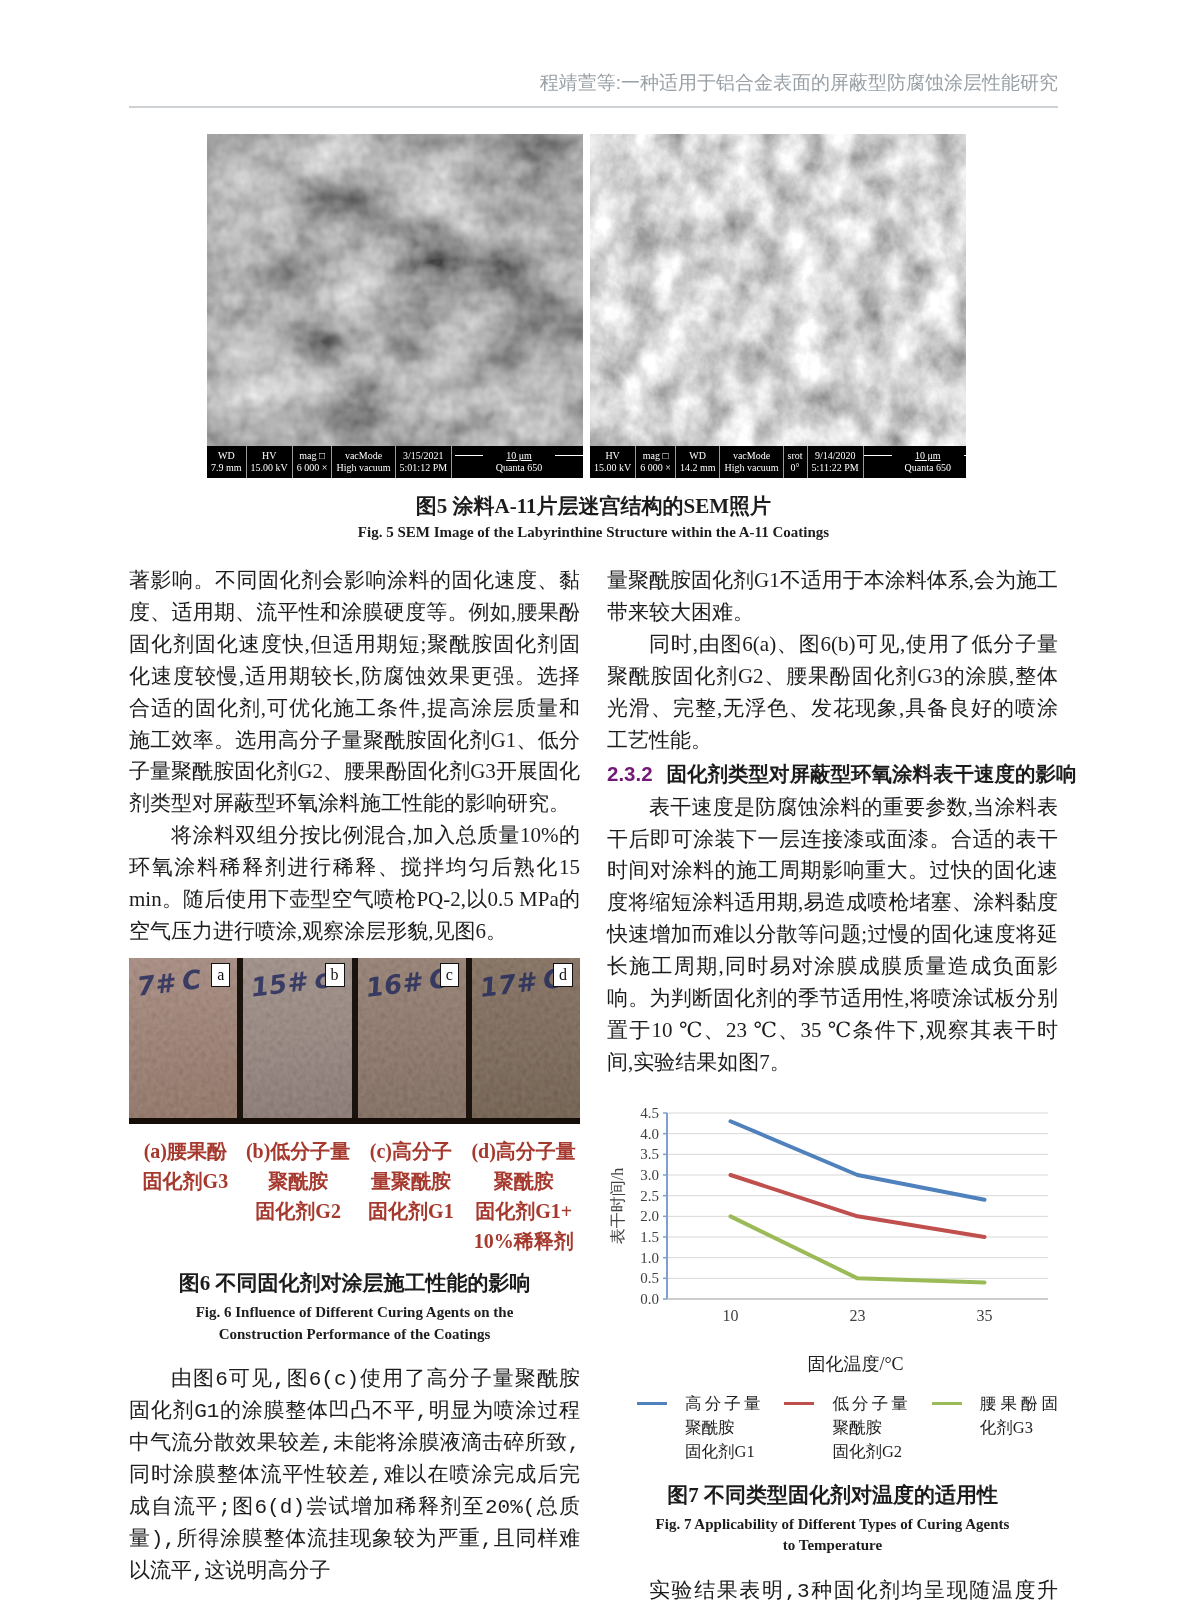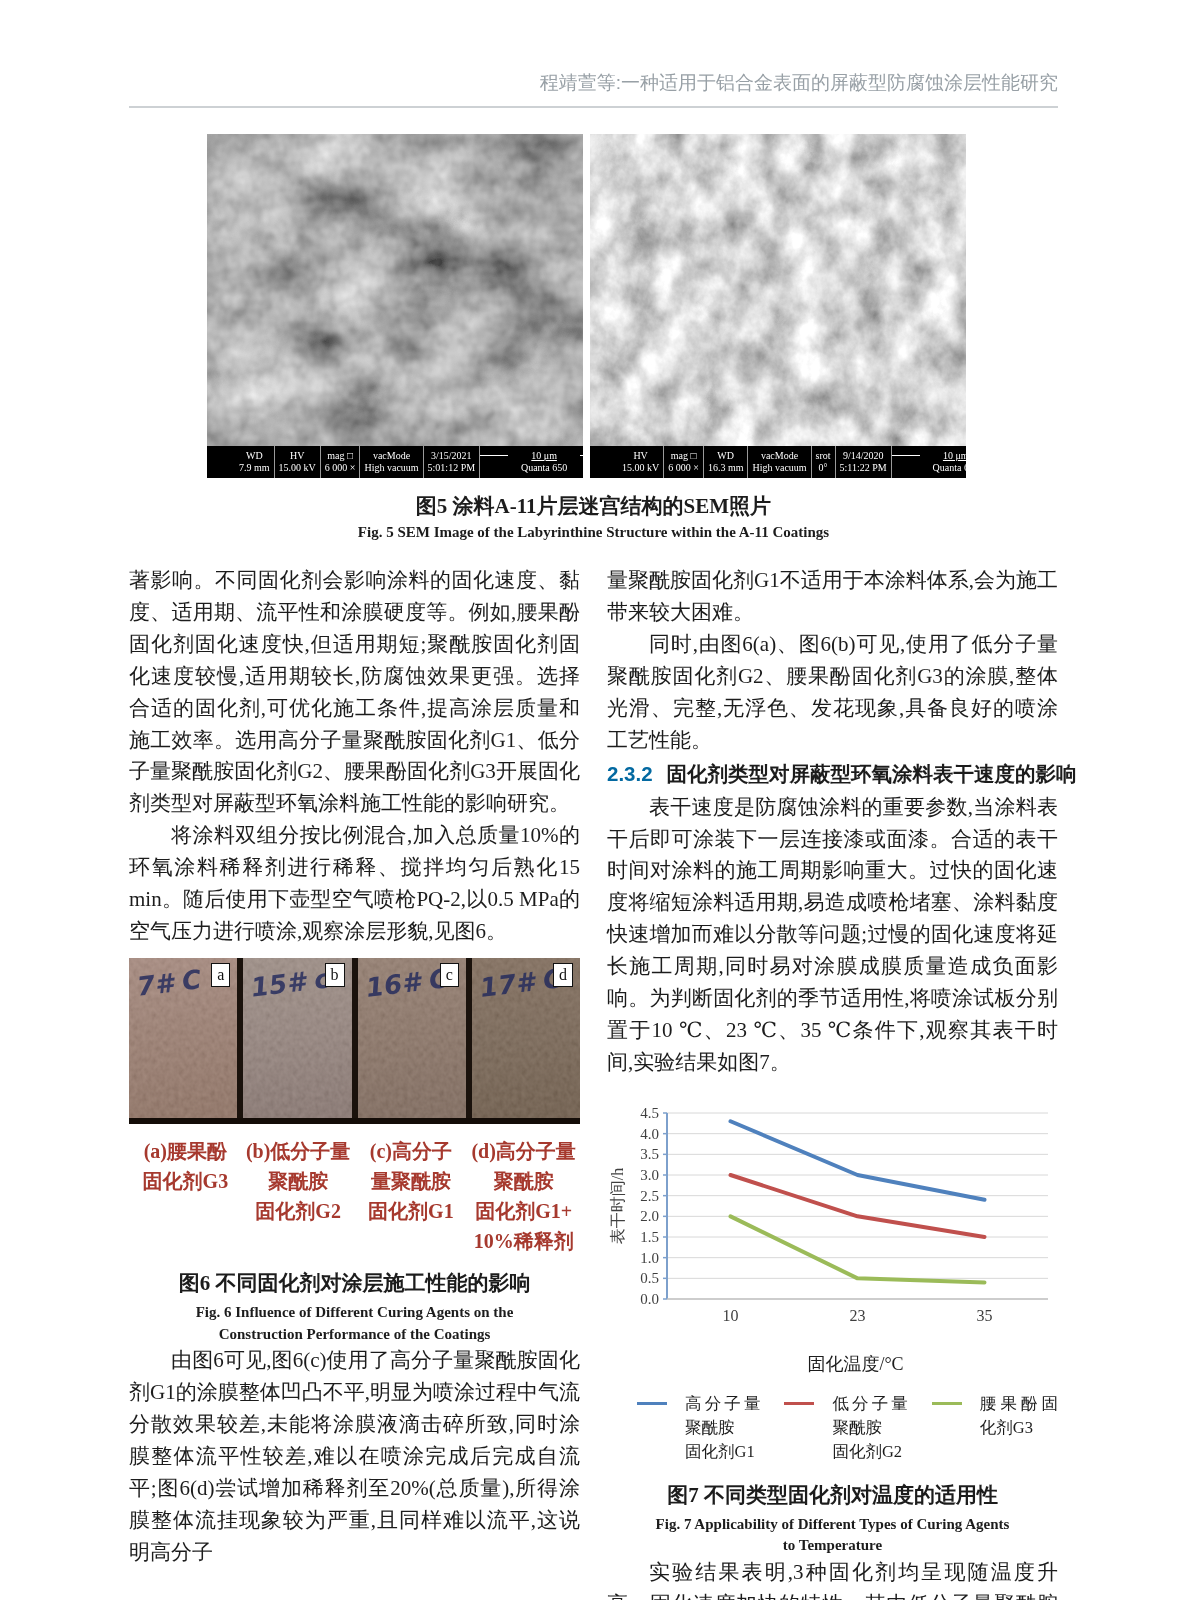--- a/index.html
+++ b/index.html
@@ -13,21 +13,21 @@
   .header{
     padding-top:70px;text-align:right;font-size:19px;color:#98a0a6;
     border-bottom:2px solid #cdd1d4;padding-bottom:10px;
     font-family:"Liberation Sans","DejaVu Sans",sans-serif;
   }
   
   .sem-row{margin:26px 0 0 78px;display:flex;gap:7px;width:758px;}
   .sem{width:376px;flex:none;}
   .sem-img{display:block;width:376px;height:312px;background:#4a4a4a;}
   .sem-bar{background:#000;color:#fff;font-size:10px;line-height:1.25;display:flex;align-items:stretch;height:32px;}
-  .sem-cols{display:flex;flex:1 1 auto;padding-left:28px;}
+  .sem-cols{display:flex;flex:1 1 auto;}
   .sem-col{display:flex;flex-direction:column;justify-content:center;text-align:center;padding:1px 4px;border-right:1px solid #9a9a9a;white-space:nowrap;}
   .sem-scale{width:128px;flex:none;display:flex;flex-direction:column;justify-content:center;text-align:center;}
   .scale-line{display:flex;align-items:center;gap:4px;justify-content:space-between;text-decoration:underline;}
   .scale-line .bar{height:1px;background:#fff;width:28px;}
   
   .cap-zh{font-weight:700;font-size:21px;text-align:center;margin-top:14px;}
   .cap-en{font-weight:700;font-size:15px;text-align:center;margin-top:4px;}
   
   .columns{display:flex;gap:27px;margin-top:24px;}
   .col{width:451px;flex:none;font-size:21px;line-height:1.52;text-align:justify;}
@@ -40,24 +40,24 @@
   .pa{background:linear-gradient(175deg,#a5867a 0%,#9a7b6d 40%,#8b6c5c 100%);}
   .pb{background:linear-gradient(175deg,#9b8a81 0%,#93817a 45%,#83706a 100%);}
   .pc{background:linear-gradient(175deg,#91796a 0%,#887061 45%,#7a6355 100%);}
   .pd{background:linear-gradient(175deg,#7e6856 0%,#74604e 50%,#685441 100%);}
   .letter-box{position:absolute;top:5px;right:7px;background:#fff;border:1px solid #111;padding:0 5px;font-size:16px;line-height:22px;color:#111;}
   .mark{position:absolute;top:6px;left:8px;color:#20285c;font-size:26px;font-weight:700;font-style:italic;transform:rotate(-7deg);opacity:.8;font-family:"DejaVu Sans","Liberation Sans",sans-serif;white-space:nowrap;}
   .fig6-labels{display:flex;margin-top:12px;}
   .fig6-label{flex:1;text-align:center;color:#a6392e;font-weight:700;font-size:20px;line-height:1.5;}
   .fig6 .cap-zh{margin-top:12px;}
   .fig6 .cap-en{line-height:1.45;margin-top:2px;}
-  .after-fig{margin-top:0;}
+  .after-fig{margin-top:19px;font-family:Liberation Mono, monospace;}
   
   .section-heading{margin:2px 0;font-family:"Liberation Sans","DejaVu Sans",sans-serif;font-size:20.5px;font-weight:600;display:flex;gap:14px;white-space:nowrap;}
-  .sec-num{color:#0369a1;font-weight:700;}
+  .sec-num{color:#701a75;font-weight:700;}
   
   .chart-wrap{margin-top:20px;}
   .chart-xlabel{text-align:center;font-size:18px;margin:0 0 0 46px;}
   .legend{display:flex;margin:14px 0 0 30px;gap:24px;font-size:16.5px;line-height:1.45;}
   .lg-item{display:flex;gap:18px;}
   .lg-line{width:30px;border-top:3.5px solid #888;height:0;margin-top:10px;flex:none;}
   .lg-text span{display:block;}
   .fig7-caps .cap-zh{margin-top:16px;}
   .fig7-caps .cap-en{line-height:1.45;margin-top:2px;}
   .hidden-defs{position:absolute;width:0;height:0;overflow:hidden;}
@@ -158,21 +158,21 @@
           <div class="sem-col">
               <span>HV</span>
               <span>15.00 kV</span>
             </div>
           <div class="sem-col">
               <span>mag □</span>
               <span>6 000 ×</span>
             </div>
           <div class="sem-col">
               <span>WD</span>
-              <span>16.3 mm</span>
+              <span>14.2 mm</span>
             </div>
           <div class="sem-col">
               <span>vacMode</span>
               <span>High vacuum</span>
             </div>
           <div class="sem-col">
               <span>srot</span>
               <span>0°</span>
             </div>
           <div class="sem-col">

